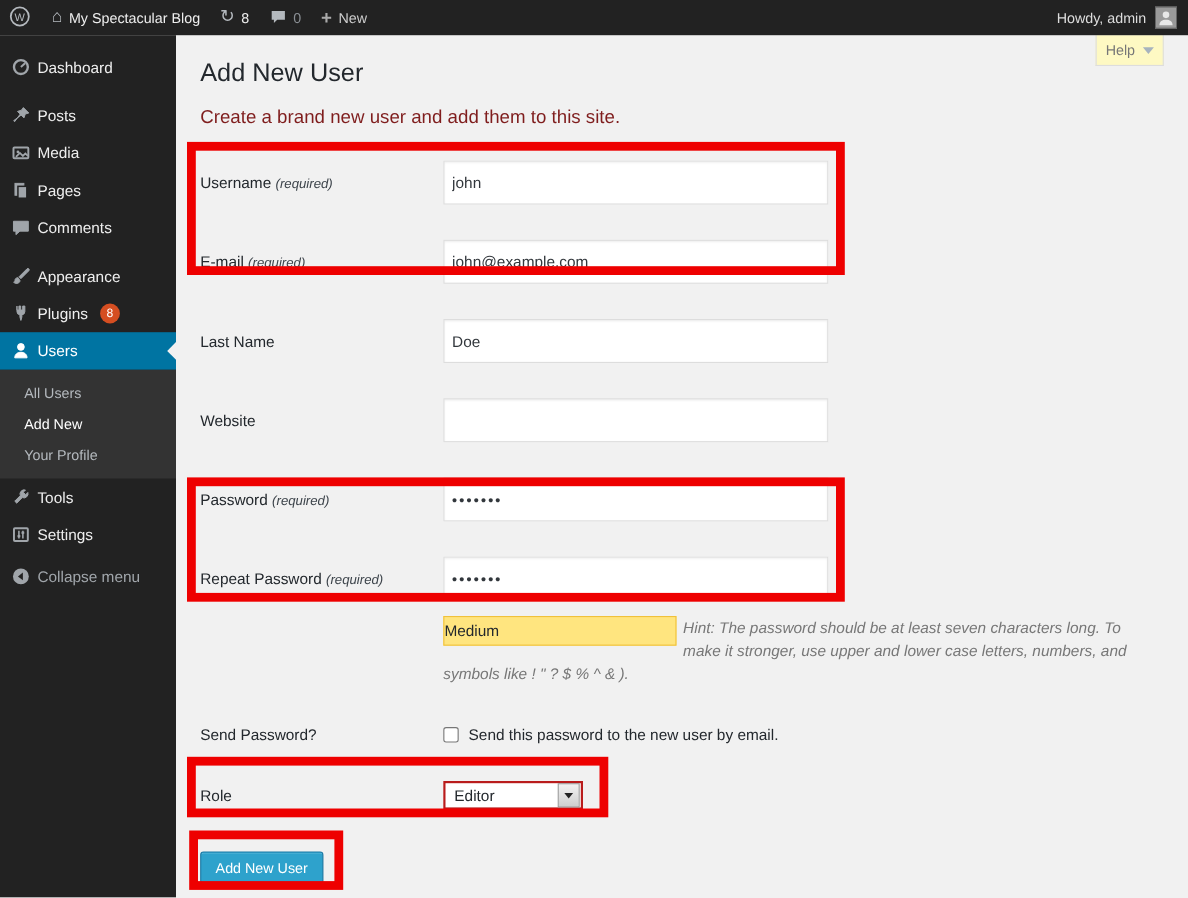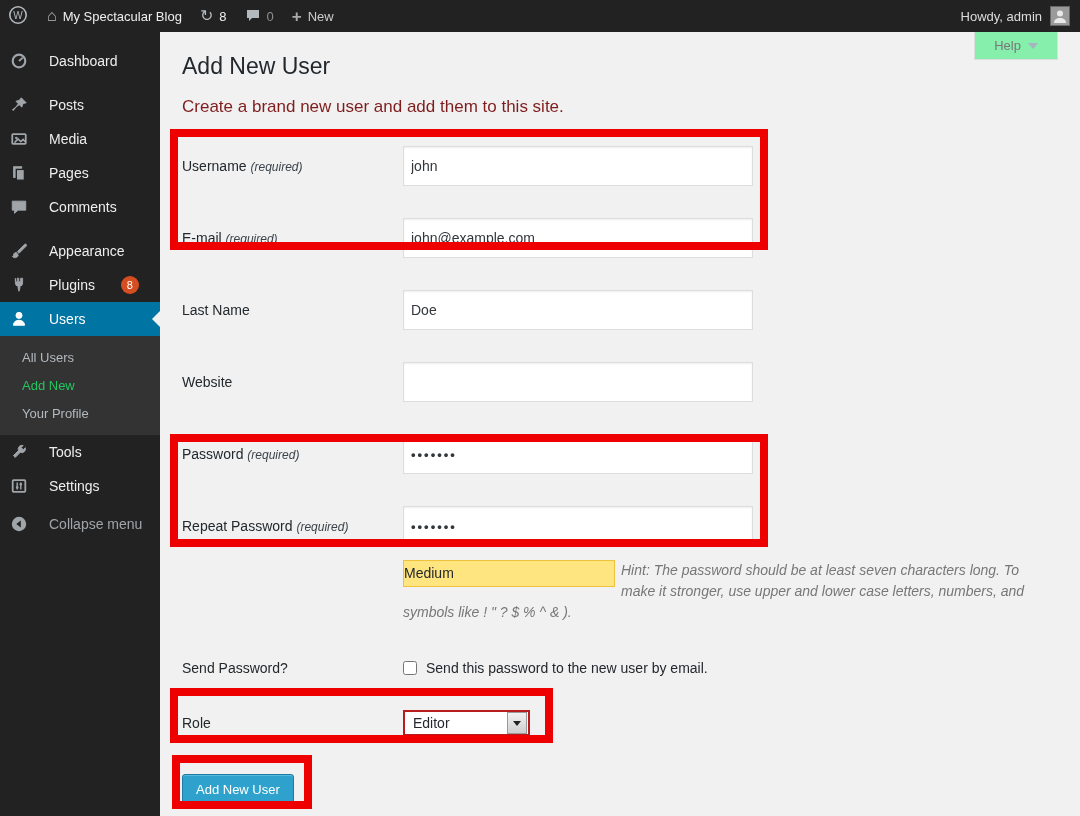--- a/index.html
+++ b/index.html
@@ -22,48 +22,48 @@
   .ab-plus { font-size:17px; color:#aaa; font-weight:bold; line-height:1; }
   .ab-right { margin-left:auto; display:flex; align-items:center; gap:8px; padding-right:10px; color:#ddd; }
   .ab-glyph { font-size:16px; color:#b4b9be; line-height:1; }
   .avatar { width:20px; height:20px; background:#a0a0a0; border:1px solid #666; display:block; }
   
   .sidebar {
     position:absolute; top:32px; left:0; width:160px; bottom:0;
     background:#222; color:#eee; font-size:14px; padding-top:12px; z-index:4;
   }
   .menu-item {
-    display:flex; align-items:center; height:34px; padding-left:9px; gap:20px;
+    display:flex; align-items:center; height:34px; padding-left:9px; gap:5px;
     cursor:pointer; position:relative;
   }
   .menu-item .mi-icon { width:20px; height:20px; flex:0 0 20px; display:flex; align-items:center; justify-content:center; }
   .menu-sep { height:10px; }
   .menu-item.active { background:#0074a2; color:#fff; }
   .menu-item.active::after {
     content:''; position:absolute; right:0; top:50%; margin-top:-8px;
     border-top:8px solid transparent; border-bottom:8px solid transparent;
     border-right:8px solid #f1f1f1;
   }
   .badge {
     display:inline-flex; align-items:center; justify-content:center;
     min-width:18px; height:18px; border-radius:50%; background:#d54e21;
     color:#fff; font-size:11px; margin-left:6px;
   }
   .submenu { background:#333; padding:7px 0 8px; }
   .submenu-item { height:28px; display:flex; align-items:center; padding-left:22px; font-size:13px; color:#b4b9be; cursor:pointer; }
-  .submenu-item.current { color:#22c55e; }
+  .submenu-item.current { color:#ffffff; }
   .collapse-wrap { margin-top:4px; }
   .collapse-wrap .menu-item { color:#a0a5aa; }
   svg.icon { fill:#a0a5aa; stroke:#a0a5aa; }
   .menu-item.active svg.icon { fill:#fff; stroke:#fff; }
   
   .content { position:absolute; left:160px; top:32px; right:0; bottom:0; background:#f1f1f1; padding:0 0 0 22px; }
   .help-btn {
-    position:absolute; top:0; right:22px; width:84px; height:28px;
-    background:#86efac; border:1px solid #ddd; border-top:none;
+    position:absolute; top:0; right:22px; width:62px; height:28px;
+    background:#fef9c3; border:1px solid #ddd; border-top:none;
     display:flex; align-items:center; justify-content:center; gap:7px;
     color:#777; font-size:13px; cursor:pointer;
   }
   .caret-down { width:0; height:0; border-left:5px solid transparent; border-right:5px solid transparent; border-top:6px solid #a7b3be; }
   h1.page-title { font-size:23px; font-weight:400; color:#23282d; margin:20px 0 0; line-height:29px; }
   p.desc { font-size:17px; color:#7f1d1d; margin:18px 0 0; line-height:16px; }
   form { margin-top:31px; }
   .form-row { display:flex; align-items:center; margin-bottom:32px; }
   .label-col { width:221px; font-size:14px; color:#23282d; flex:0 0 221px; }
   .req-note { font-style:italic; font-size:12px; color:#3c434a; }

